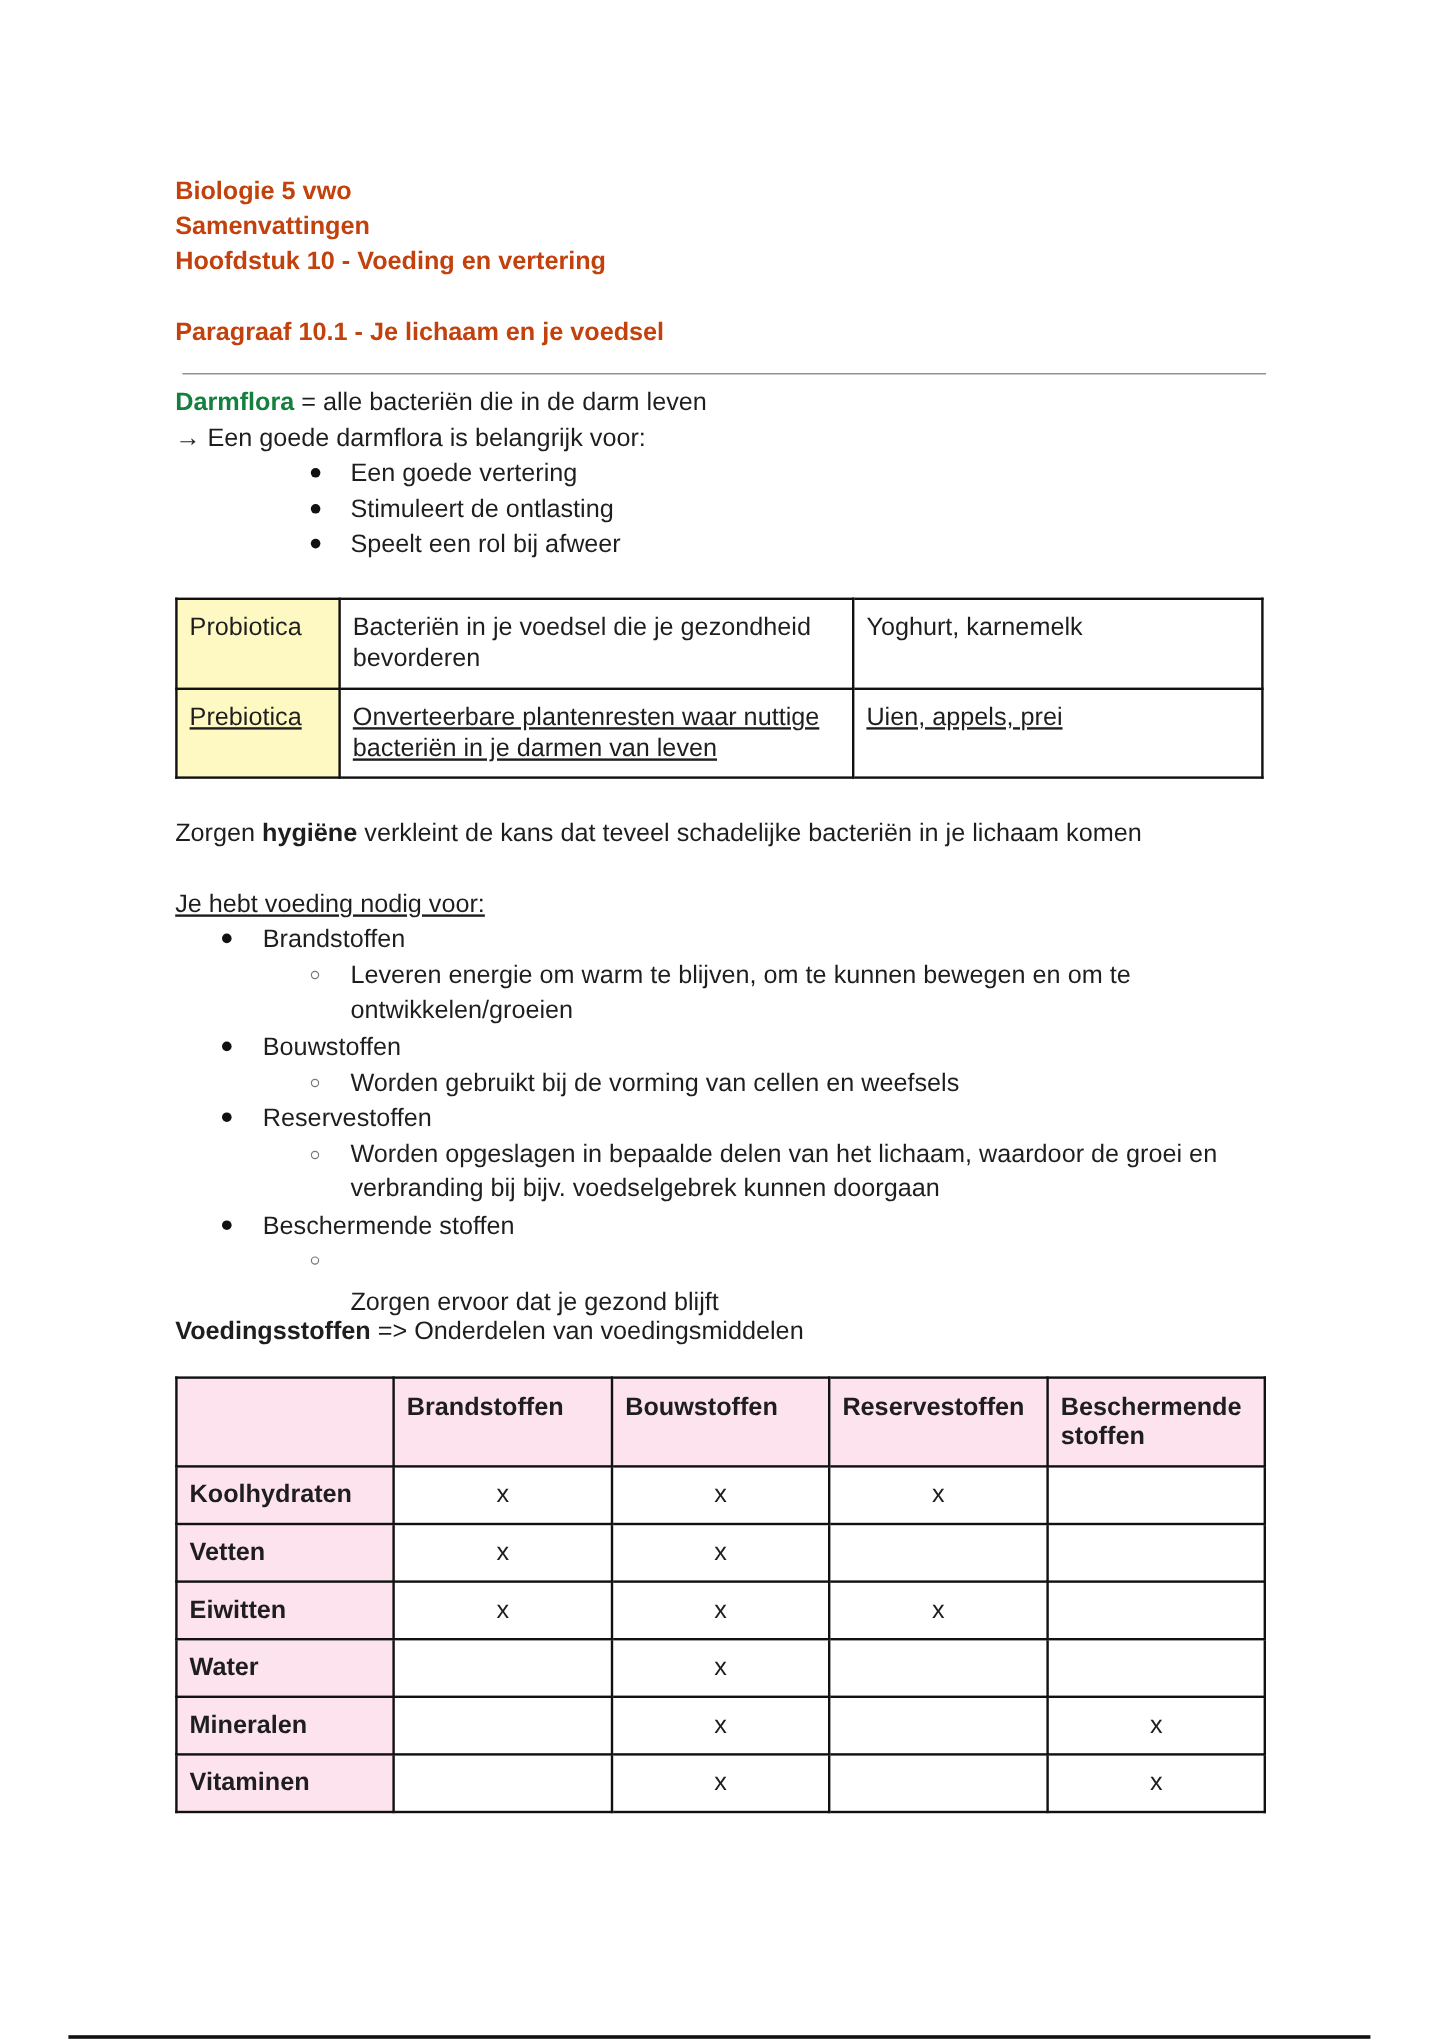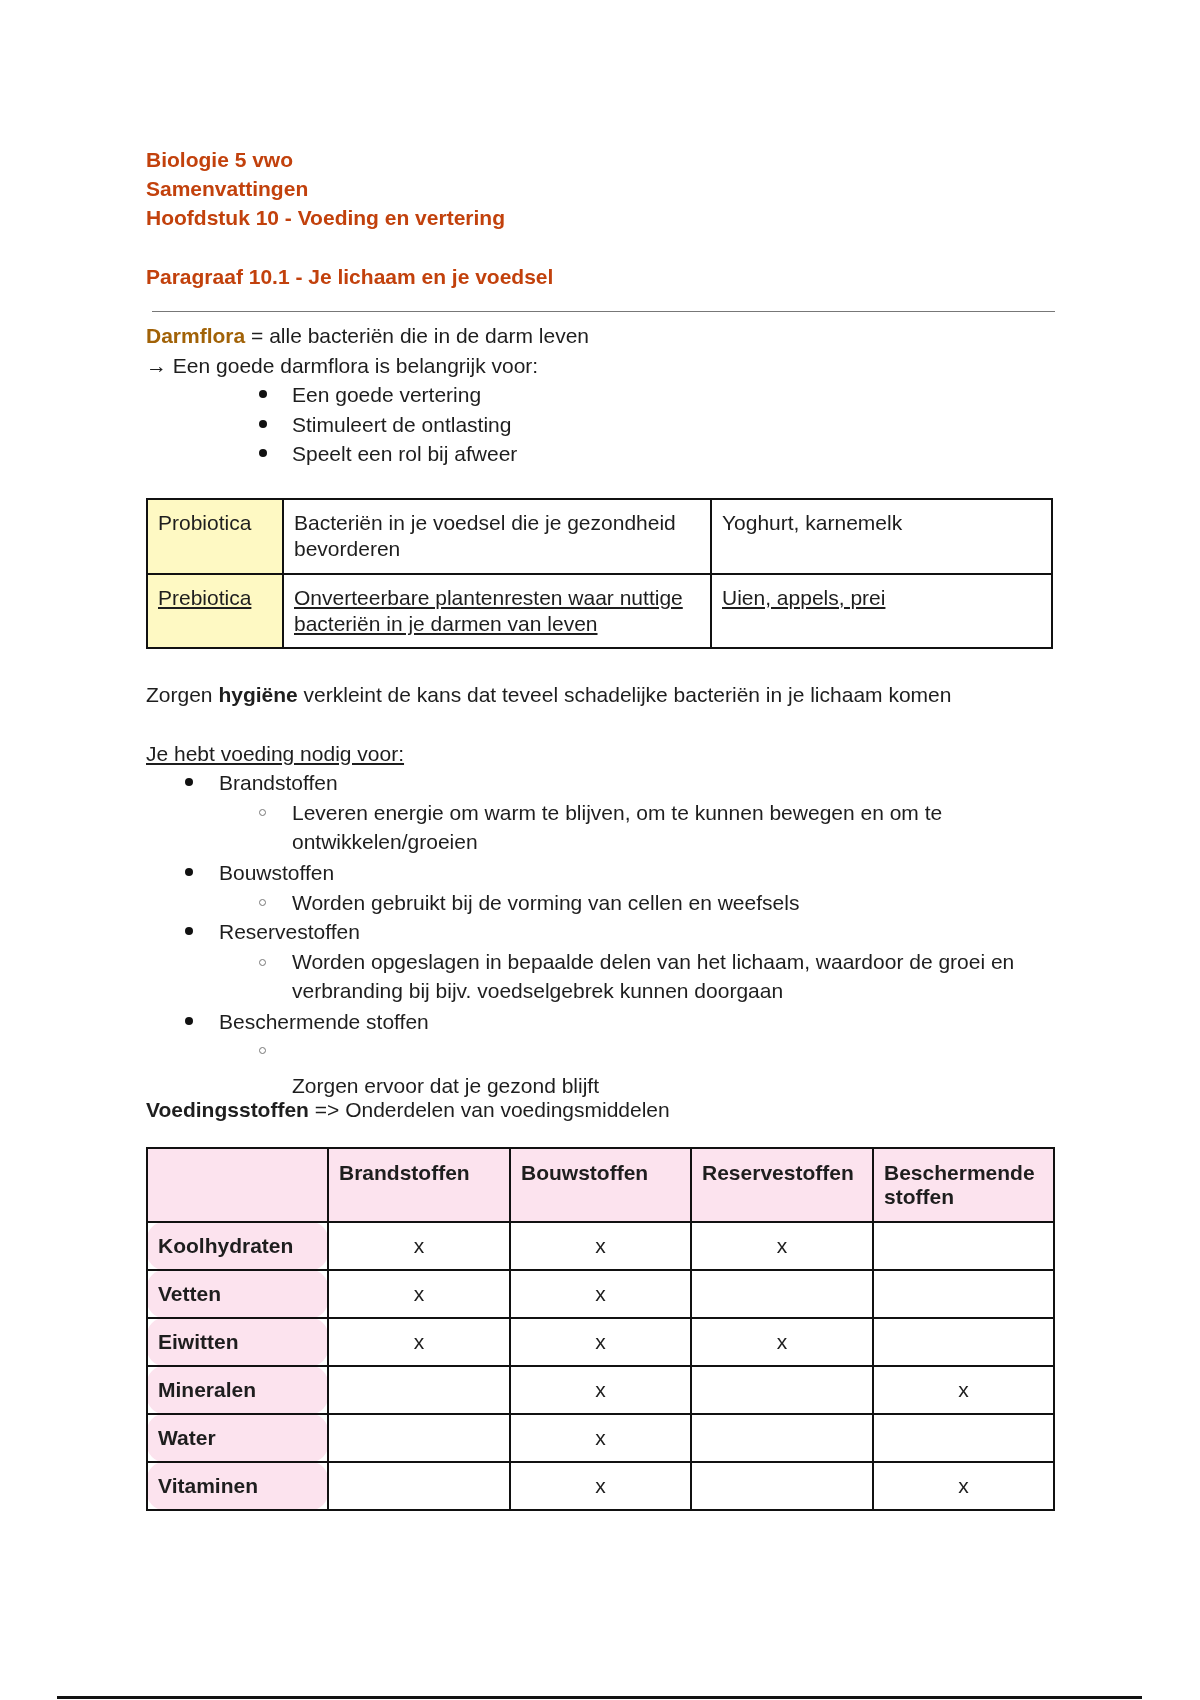--- a/index.html
+++ b/index.html
@@ -2,36 +2,36 @@
 <html><head>
 <meta charset="utf-8">
 <style>
   html, body { margin:0; padding:0; background:#ffffff; }
   body { width:1200px; height:1700px; position:relative; overflow:hidden;
          font-family:"Liberation Sans", sans-serif; color:#1e1e1e; }
   .line { position:absolute; font-size:21px; line-height:29px; white-space:nowrap; }
   .b { font-weight:bold; }
   .title { font-weight:bold; font-size:21px; line-height:29px; left:146px; position:absolute; color:#c2410c; }
   .hr { position:absolute; left:152px; width:903px; height:1px; background:#777; top:311px; }
-  .accent { color:#a16207; font-weight:bold; }
+  .accent { color:#15803d; font-weight:bold; }
   .dot { position:absolute; width:8px; height:8px; border-radius:50%; background:#111; }
   .ring { position:absolute; width:7px; height:7px; border-radius:50%; border:1.3px solid #777; box-sizing:border-box; }
   .u { text-decoration:underline; }
 
   table.t1 { position:absolute; left:146px; top:498px; width:907px; border-collapse:collapse; }
   table.t1 td { border:2px solid #111; vertical-align:top; font-size:21px; line-height:26px;
                 padding:10px 10px; height:52px; box-sizing:border-box; }
   table.t1 td.lab { background:#fef9c3; width:136px; }
   table.t1 td.desc { width:428px; }
 
   table.t2 { position:absolute; left:146px; top:1147px; width:907px; border-collapse:collapse; table-layout:fixed; }
   table.t2 td { border:2px solid #111; font-size:21px; line-height:24px; box-sizing:border-box; }
   table.t2 tr.head td { background:#fce3ee; height:74px; vertical-align:top; padding:12px 10px; font-weight:bold; }
   table.t2 tr.body td { height:48px; vertical-align:middle; text-align:center; padding:0 10px; }
-  table.t2 tr.body td.rowlab { background:#fce3ee; text-align:left; font-weight:bold;border-radius:17px; }
+  table.t2 tr.body td.rowlab { background:#fce3ee; text-align:left; font-weight:bold; }
   .bottomrule { position:absolute; left:57px; width:1085px; top:1696px; height:3px; background:#111; }
 </style>
 </head>
 <body>
 
 <div class="title" style="top:145px;">Biologie 5 vwo</div>
 <div class="title" style="top:174px;">Samenvattingen</div>
 <div class="title" style="top:203px;">Hoofdstuk 10 - Voeding en vertering</div>
 
 <div class="title" style="top:262px;">Paragraaf 10.1 - Je lichaam en je voedsel</div>
@@ -131,32 +131,32 @@
     <td></td>
   </tr>
   <tr class="body">
     <td class="rowlab">Eiwitten</td>
     <td>x</td>
     <td>x</td>
     <td>x</td>
     <td></td>
   </tr>
   <tr class="body">
+    <td class="rowlab">Water</td>
+    <td></td>
+    <td>x</td>
+    <td></td>
+    <td></td>
+  </tr>
+  <tr class="body">
     <td class="rowlab">Mineralen</td>
     <td></td>
     <td>x</td>
     <td></td>
     <td>x</td>
-  </tr>
-  <tr class="body">
-    <td class="rowlab">Water</td>
-    <td></td>
-    <td>x</td>
-    <td></td>
-    <td></td>
   </tr>
   <tr class="body">
     <td class="rowlab">Vitaminen</td>
     <td></td>
     <td>x</td>
     <td></td>
     <td>x</td>
   </tr>
 </tbody>
   </table>

